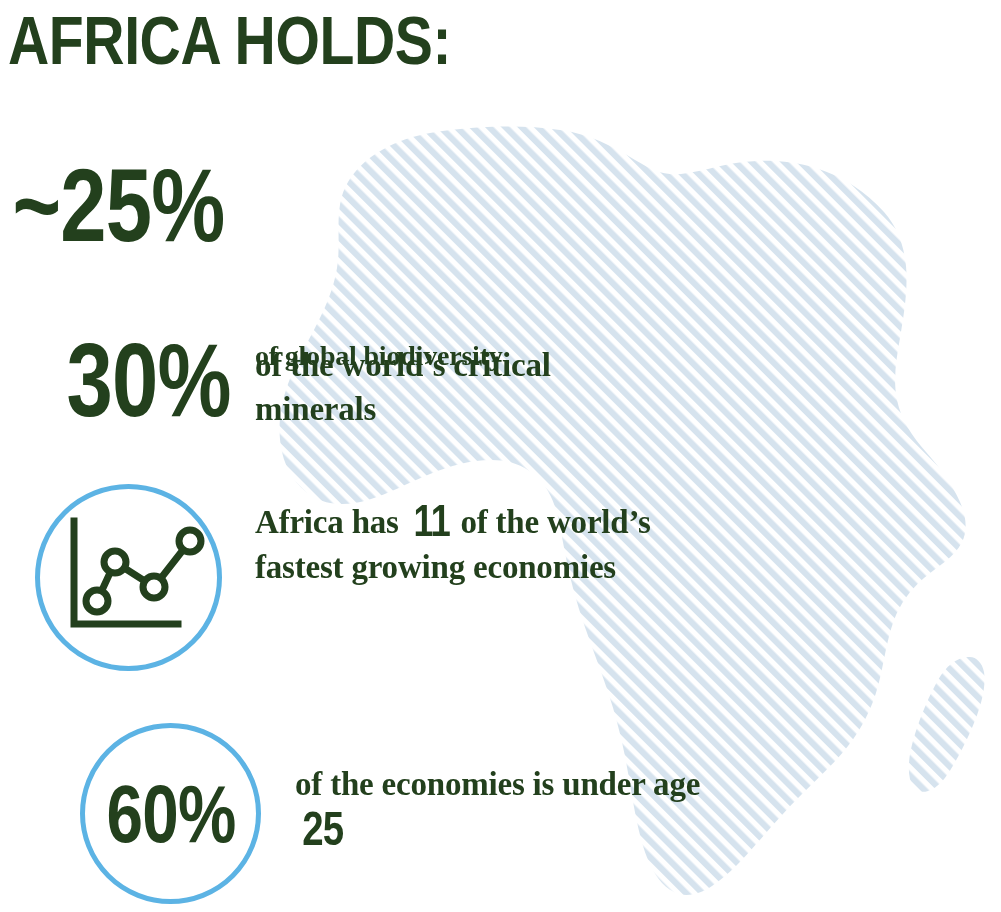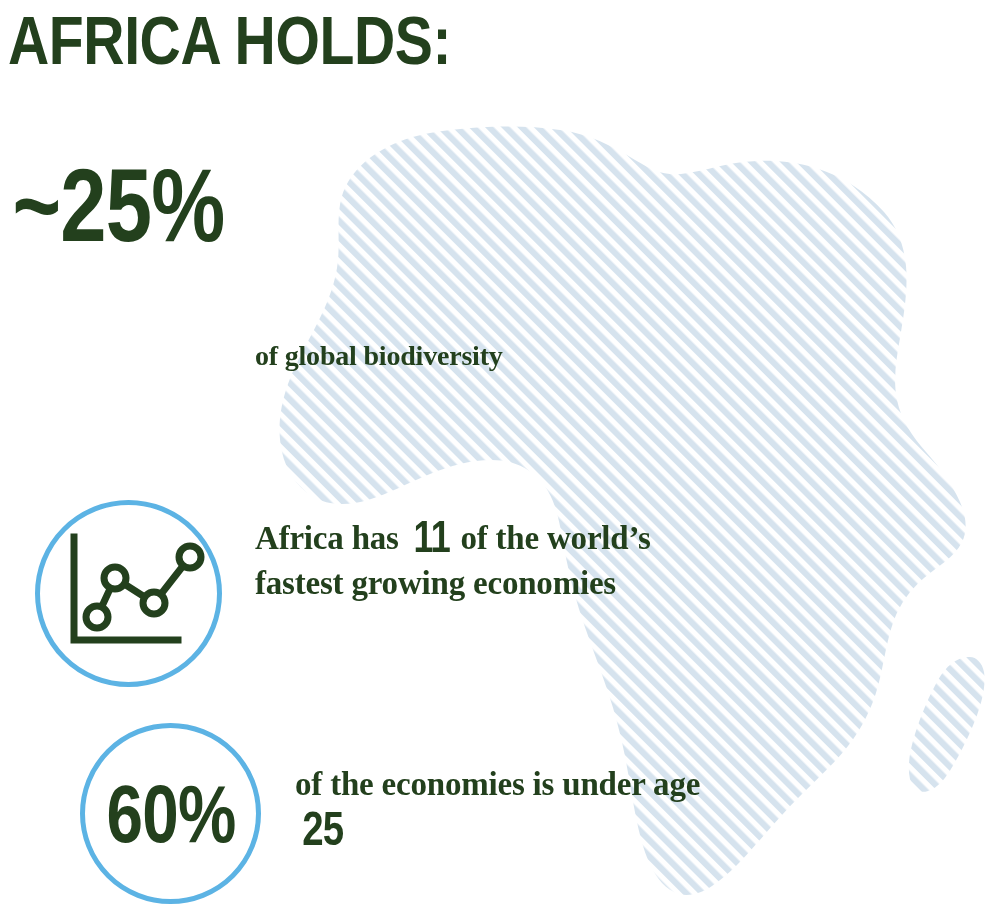--- a/index.html
+++ b/index.html
@@ -121,21 +121,21 @@
     top: 18px;
     font-size: 33px;
     line-height: 44px;
     width: 400px;
   }
 
   
   #stat-economies {
     position: absolute;
     left: 0px;
-    top: 496px;
+    top: 480px;
     width: 700px;
     height: 200px;
     padding-left: 46px;
   }
   .circle-badge {
     position: absolute;
     border-radius: 50%;
     border: 5px solid #5cb3e4;
     box-sizing: border-box;
     background: transparent;
@@ -273,20 +273,27 @@
 
   <div id="content-layer">
 
     <div class="headline">AFRICA HOLDS:</div>
 
     <div id="stat-biodiversity">
       <span class="bignum num">~25%</span>
       <span class="desc">of global biodiversity</span>
     </div>
 
+    <div id="stat-minerals">
+      <span class="bignum num">30%</span>
+      <span class="desc">
+        <span>of the world’s critical</span><br>
+        <span>minerals</span>
+      </span>
+    </div>
 
     <div id="stat-economies">
 
       <div id="chart-circle" class="circle-badge"></div>
 
       <svg id="chart-icon-svg" viewBox="0 0 187 187" aria-hidden="true">
 
         <path d="M 39 37 L 39 140 L 143 140" fill="none" stroke="#23401d" stroke-width="7" stroke-linecap="square" stroke-linejoin="miter"></path>
 
         <polyline points="62,117 80,78 119,103 155,57" fill="none" stroke="#23401d" stroke-width="7" stroke-linecap="round" stroke-linejoin="round"></polyline>

